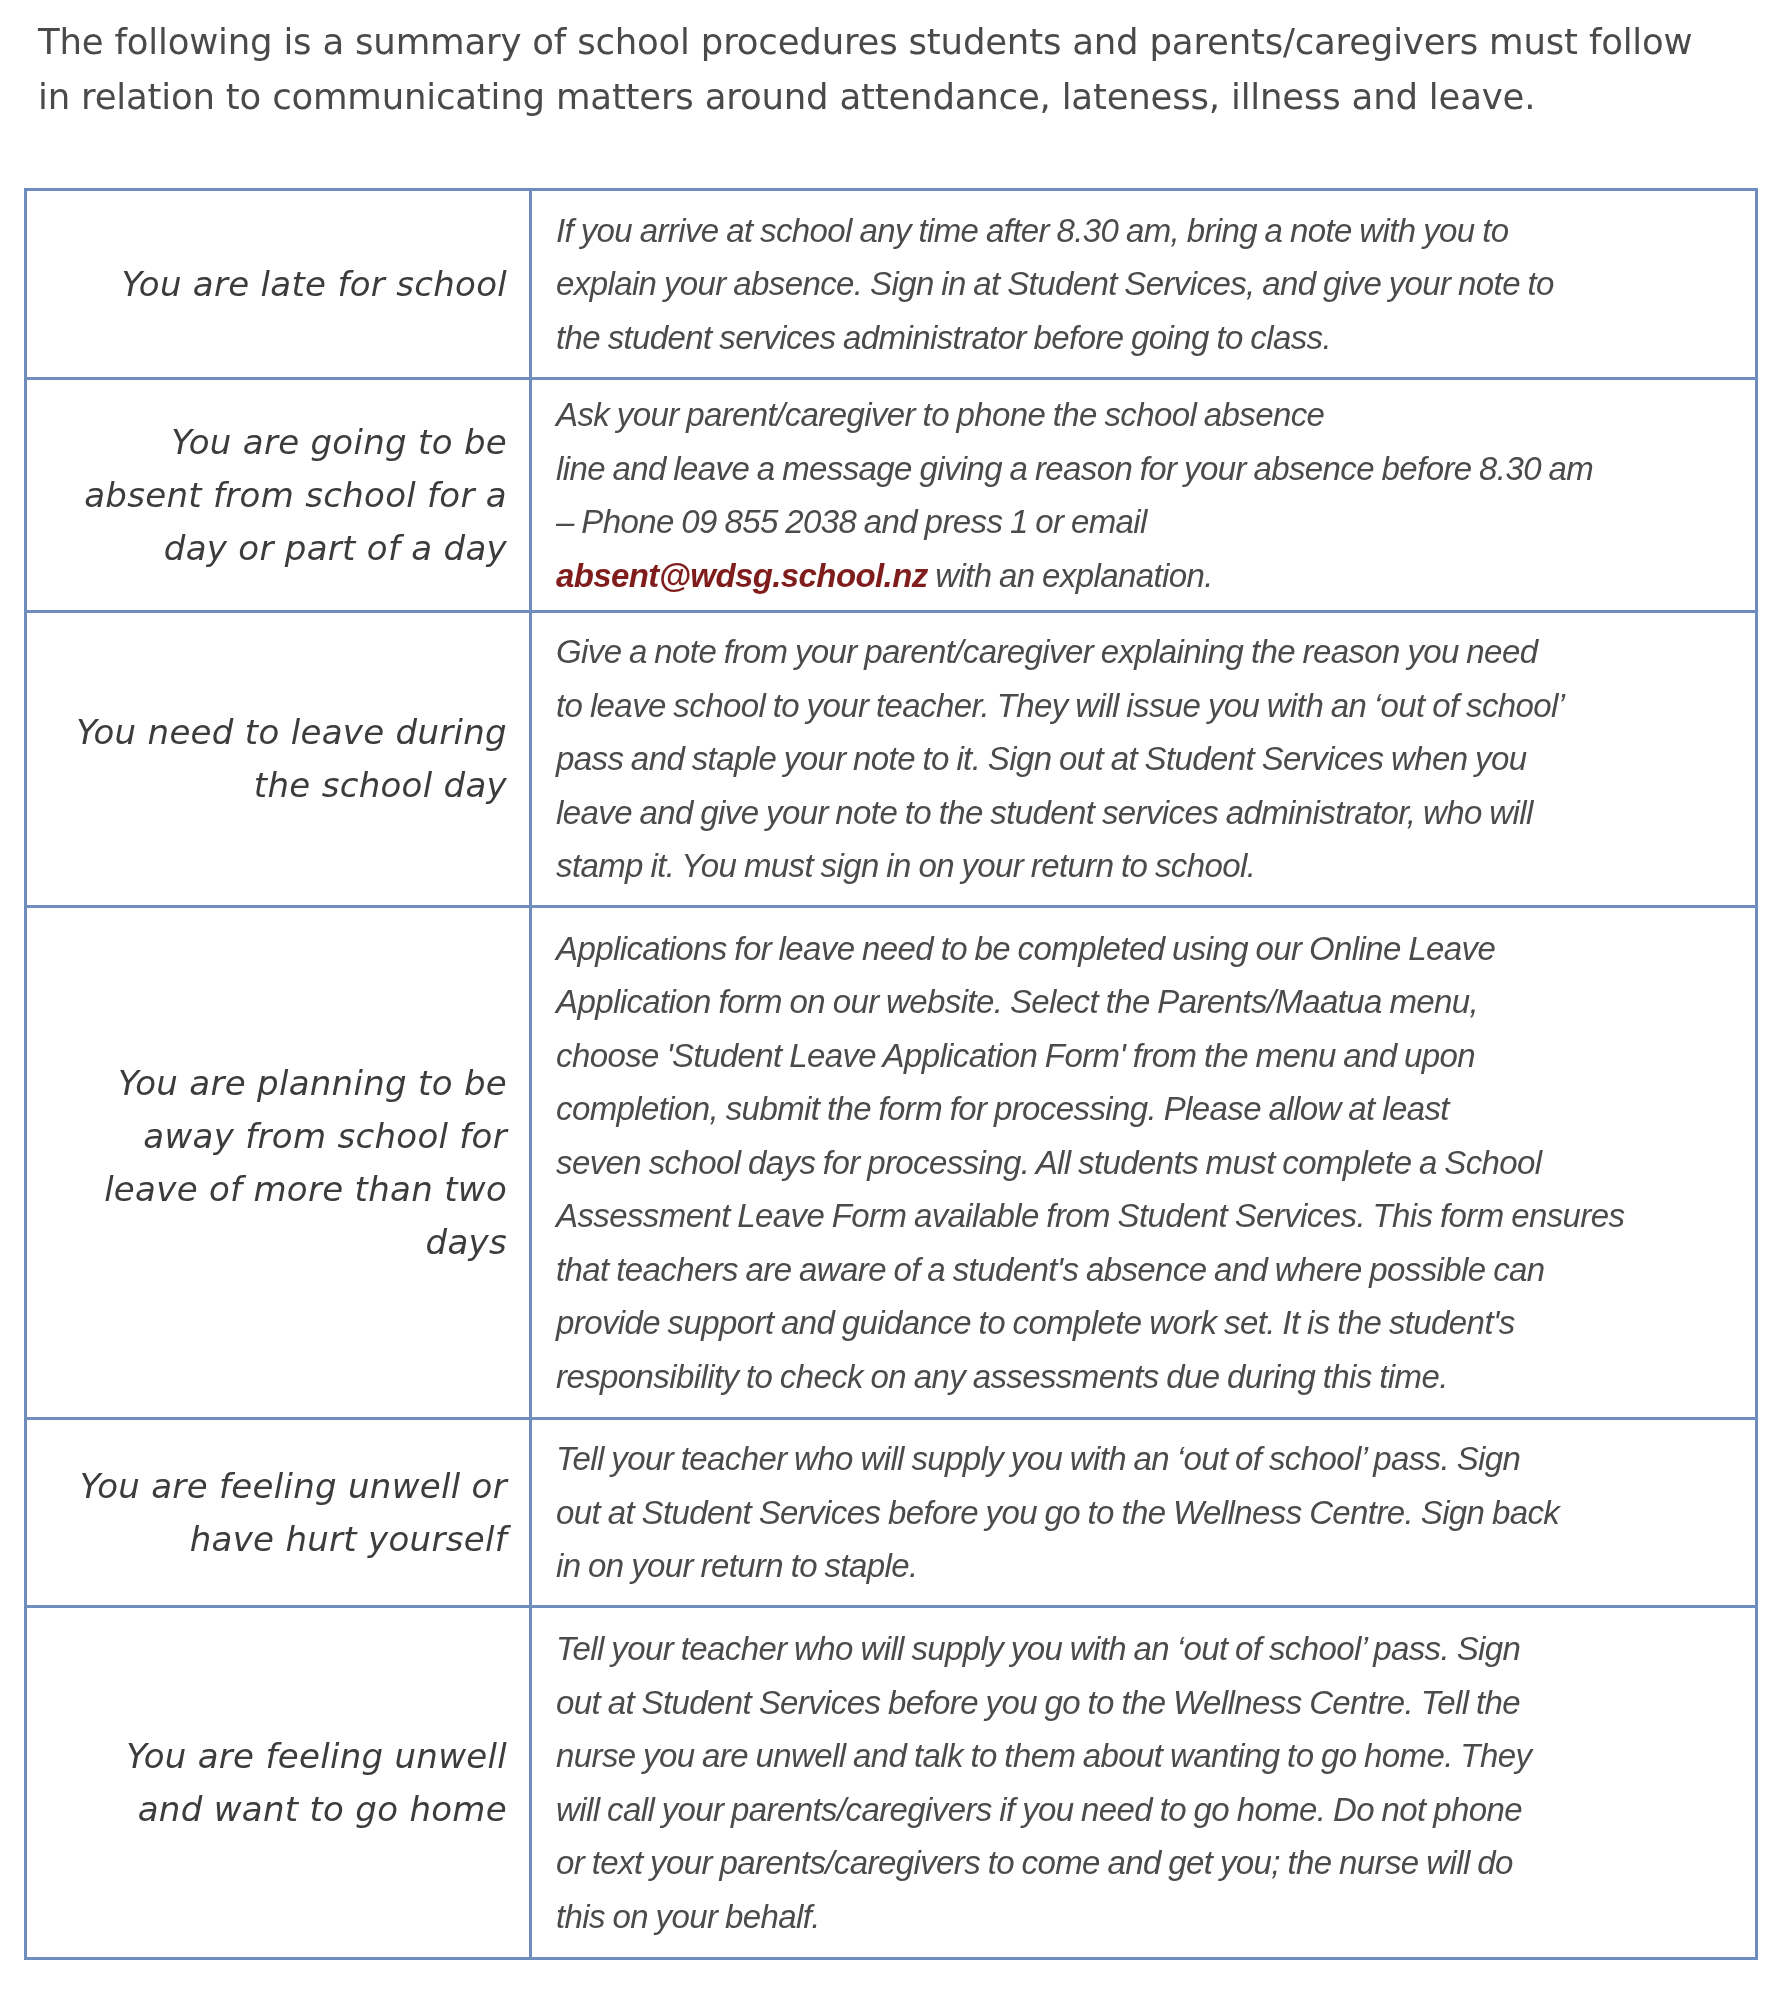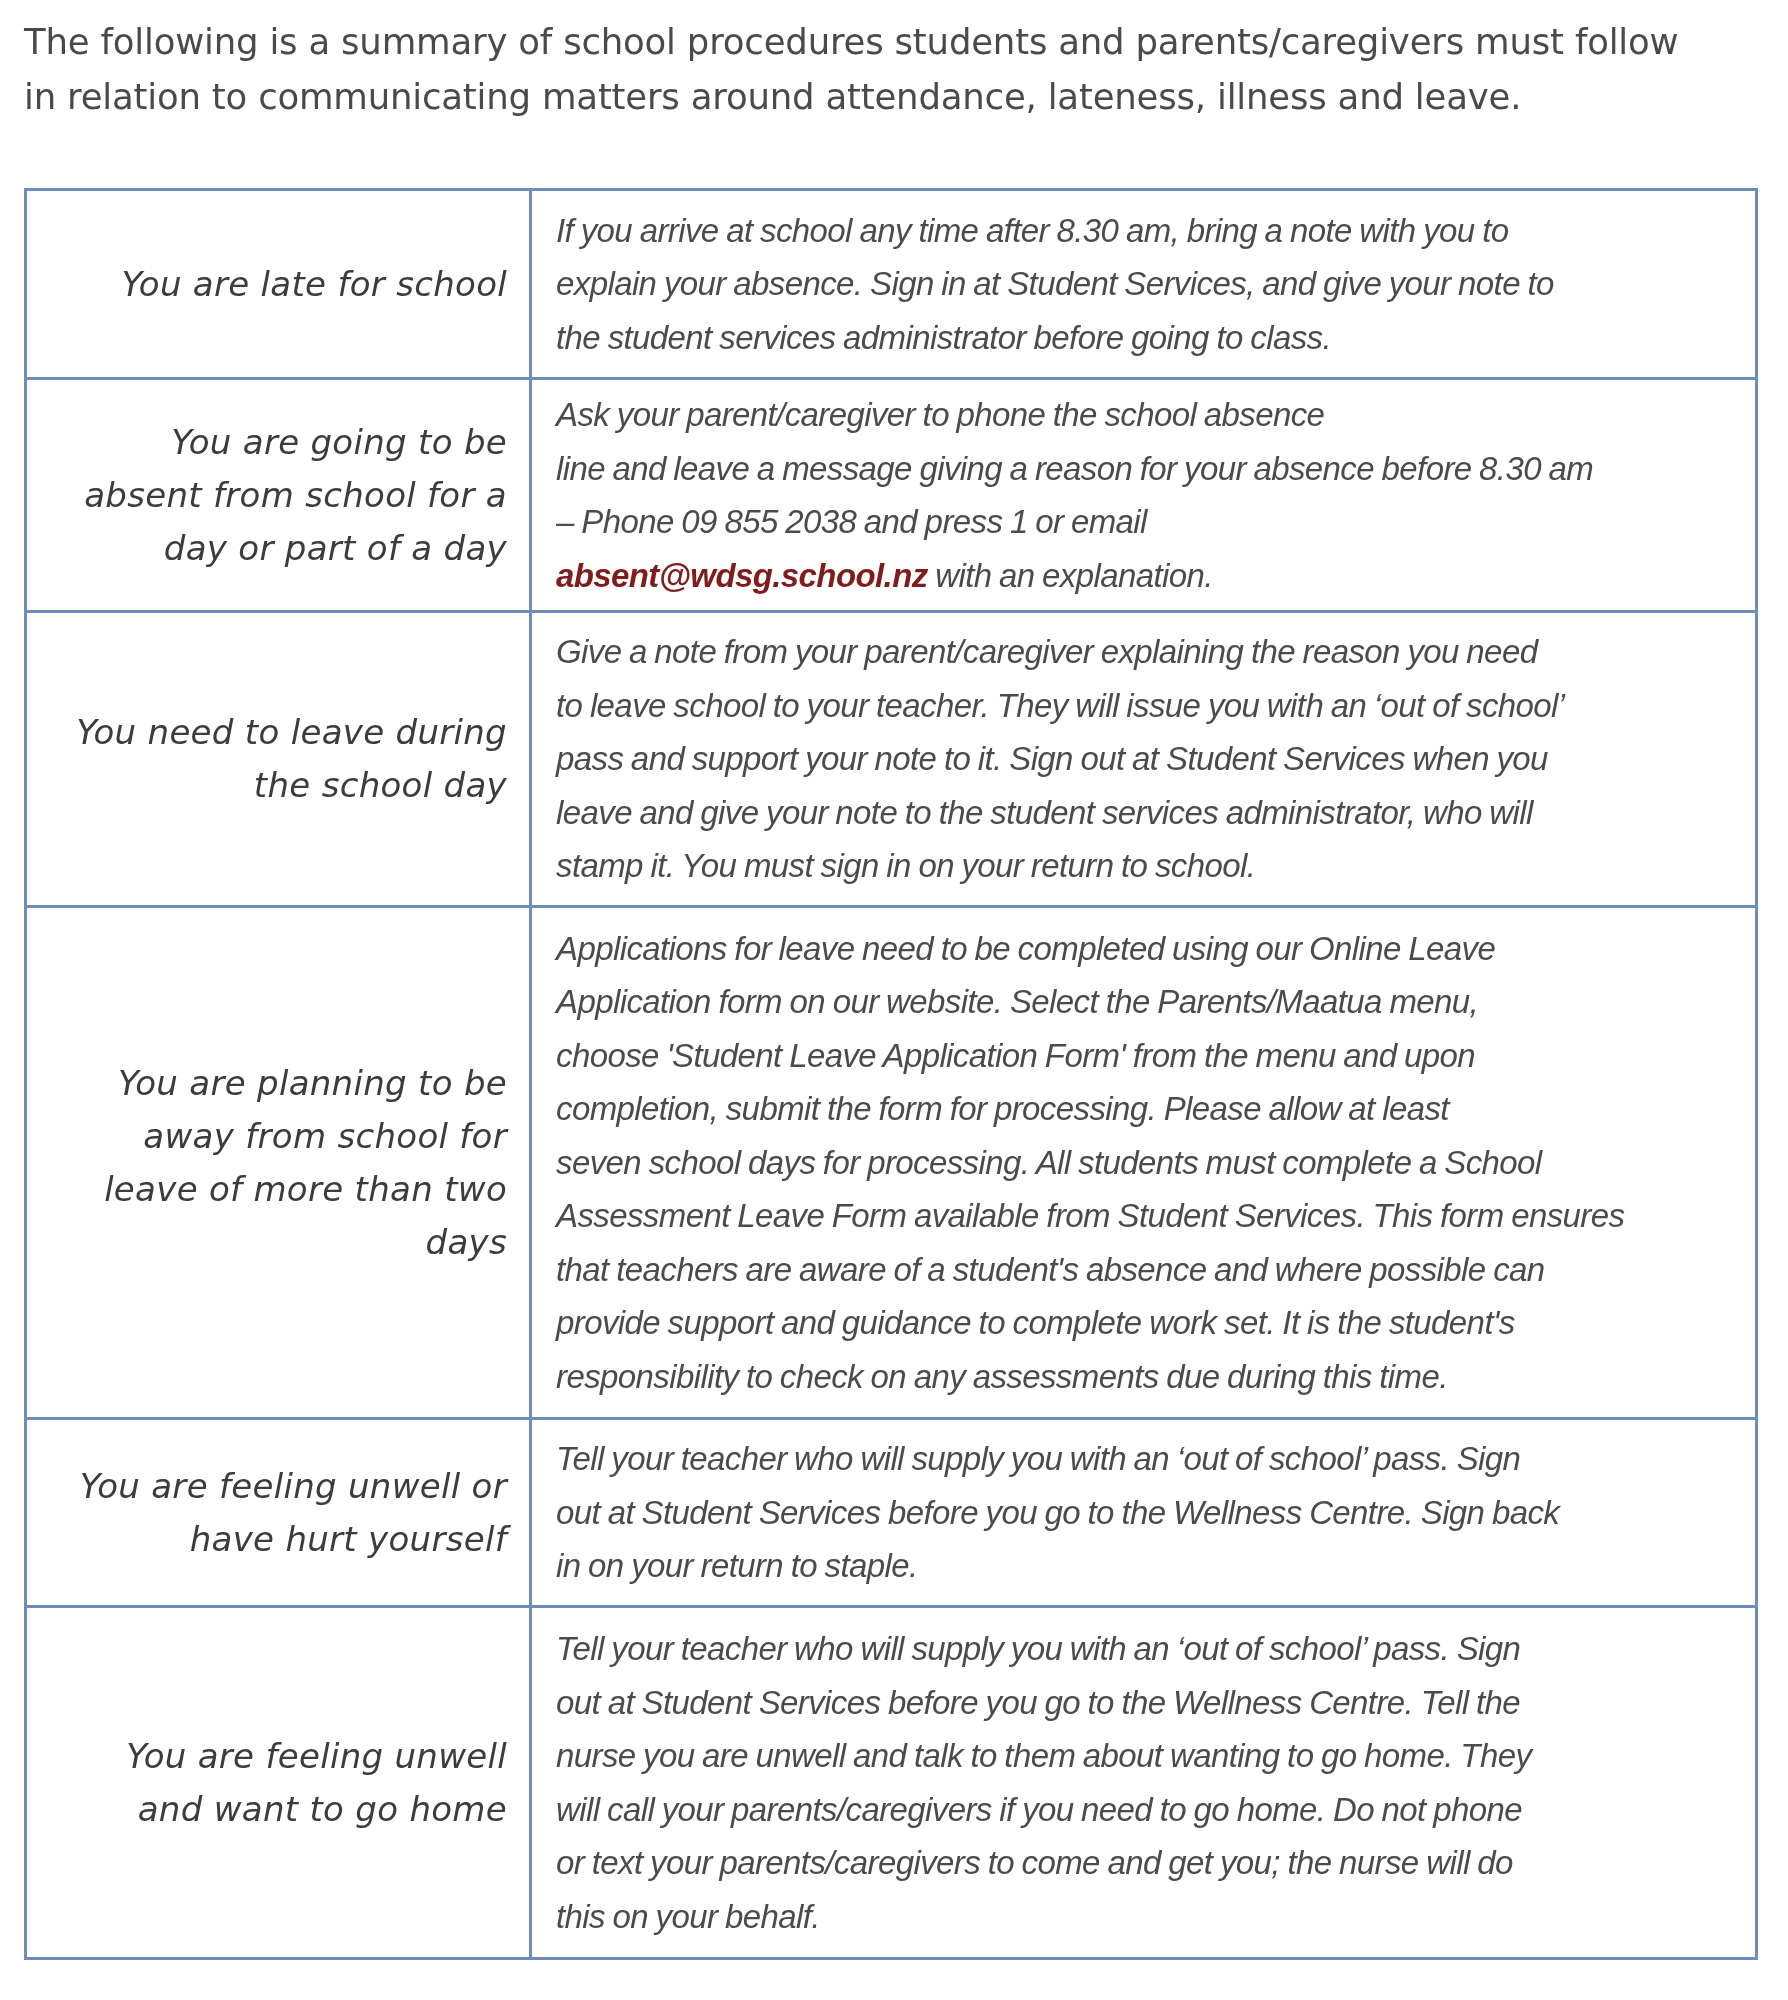--- a/index.html
+++ b/index.html
@@ -10,21 +10,21 @@
   body {
     width: 1788px;
     height: 2000px;
     position: relative;
     overflow: hidden;
     font-family: "DejaVu Sans", "Liberation Sans", sans-serif;
     color: #3a3a3a;
   }
   .intro {
     position: absolute;
-    left: 24px;
+    left: 38px;
     top: 14px;
     width: 1750px;
     font-size: 35.5px;
     line-height: 55px;
     color: #4a4a4a;
     letter-spacing: -0.2px;
   }
   .intro p { margin: 0; }
   table.proc {
     position: absolute;
@@ -95,21 +95,21 @@
         <span class="line">line and leave a message giving a reason for your absence before 8.30 am</span>
         <span class="line">– Phone 09 855 2038 and press 1 or email</span>
         <span class="line"><strong>absent@wdsg.school.nz</strong><span> with an explanation.</span></span>
       </td>
     </tr>
     <tr class="r3">
       <td class="situation">You need to leave during the school day</td>
       <td class="action">
         <span class="line">Give a note from your parent/caregiver explaining the reason you need</span>
         <span class="line">to leave school to your teacher. They will issue you with an ‘out of school’</span>
-        <span class="line">pass and support your note to it. Sign out at Student Services when you</span>
+        <span class="line">pass and staple your note to it. Sign out at Student Services when you</span>
         <span class="line">leave and give your note to the student services administrator, who will</span>
         <span class="line">stamp it. You must sign in on your return to school.</span>
       </td>
     </tr>
     <tr class="r4">
       <td class="situation">You are planning to be away from school for leave of more than two days</td>
       <td class="action">
         <span class="line">Applications for leave need to be completed using our Online Leave</span>
         <span class="line">Application form on our website. Select the Parents/Maatua menu,</span>
         <span class="line">choose 'Student Leave Application Form' from the menu and upon</span>

